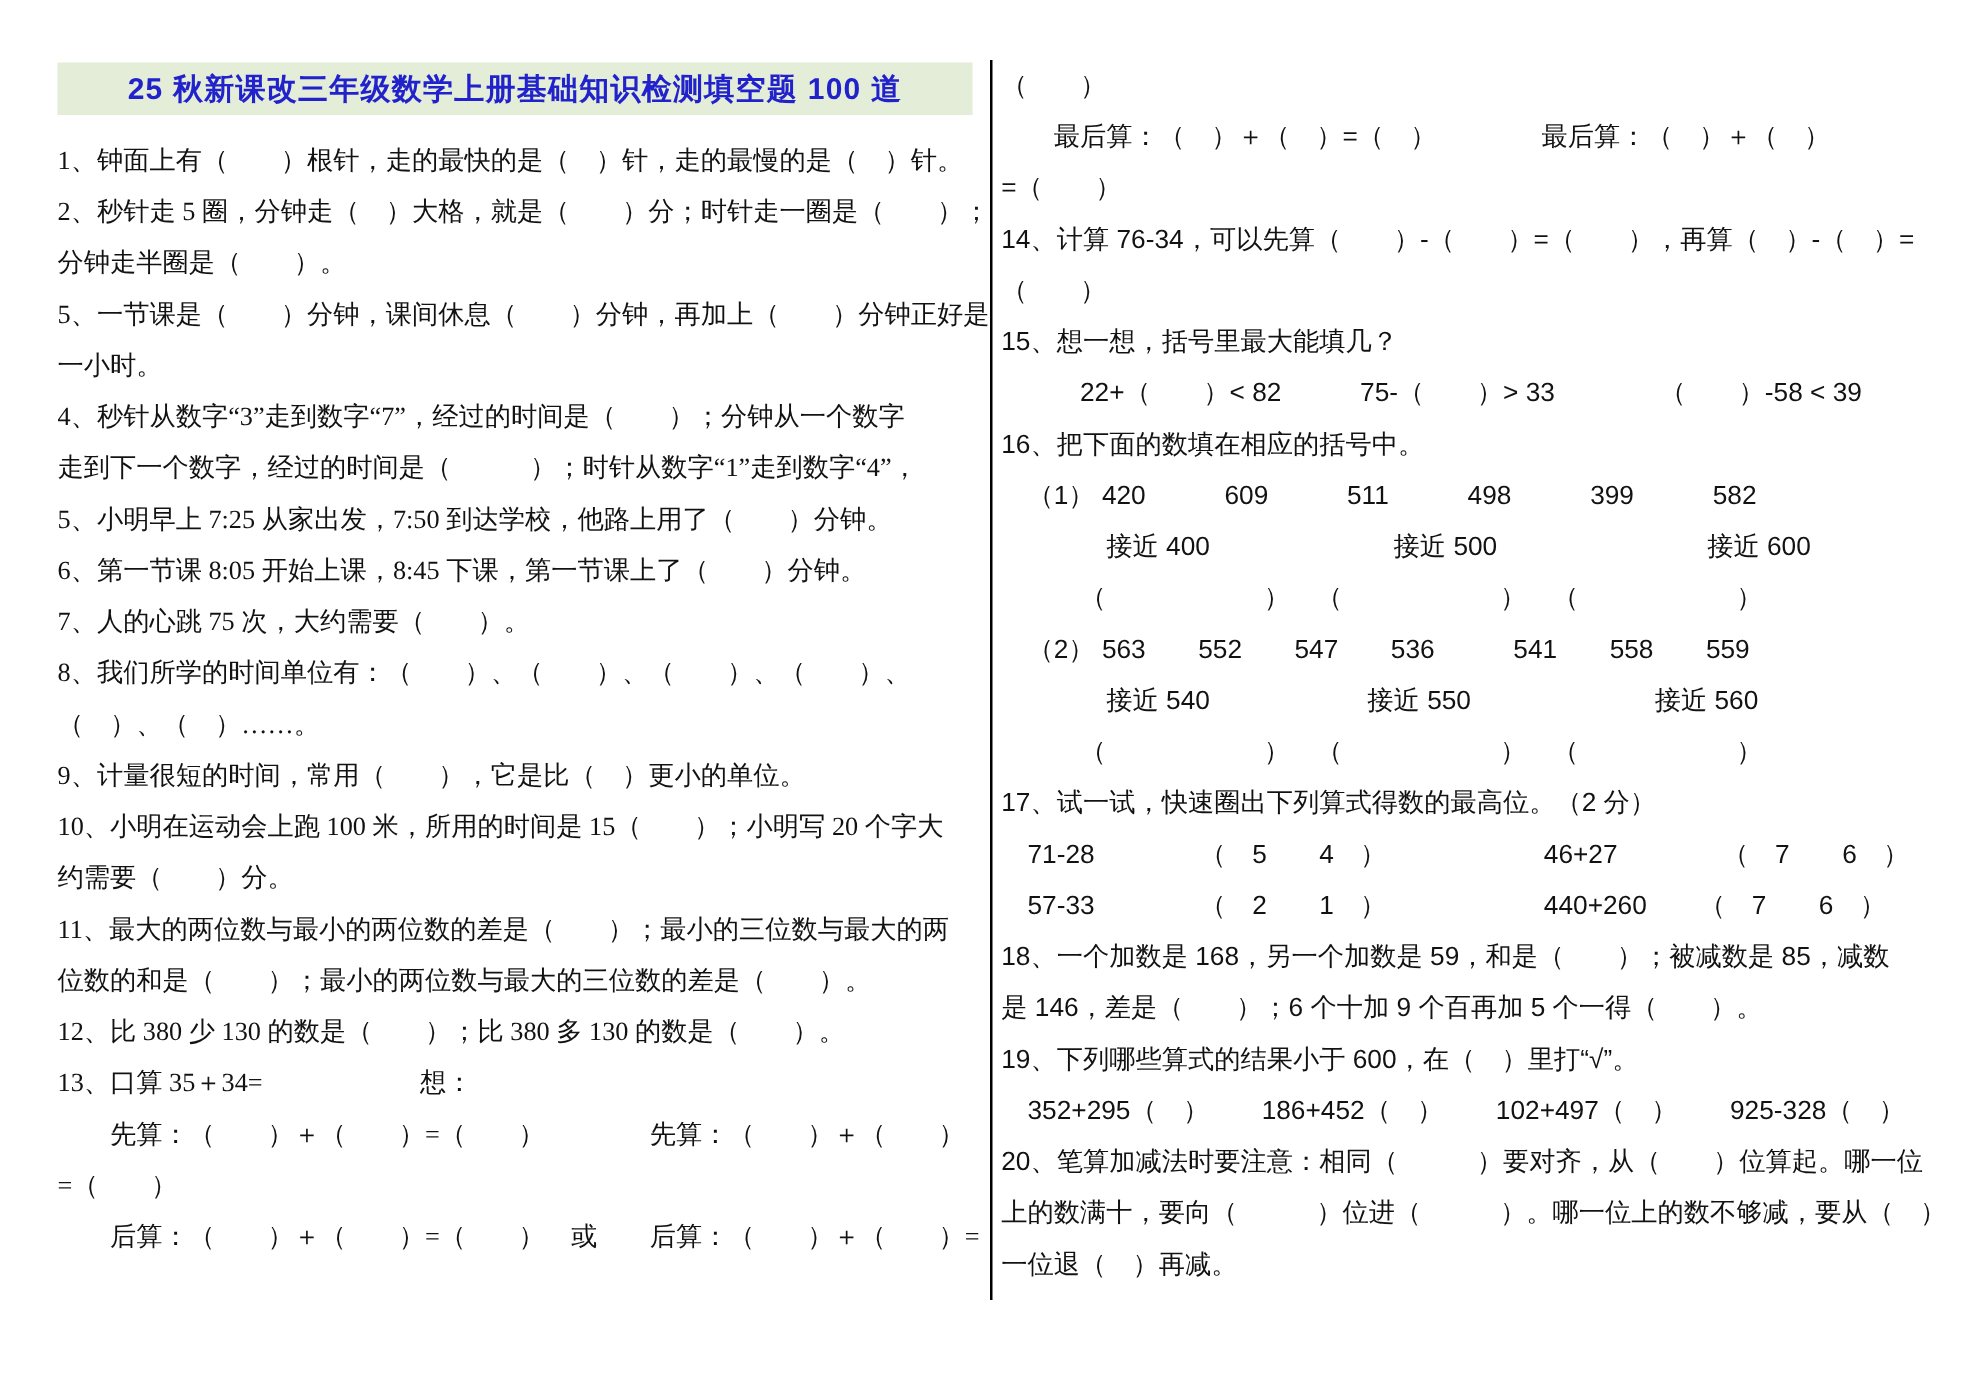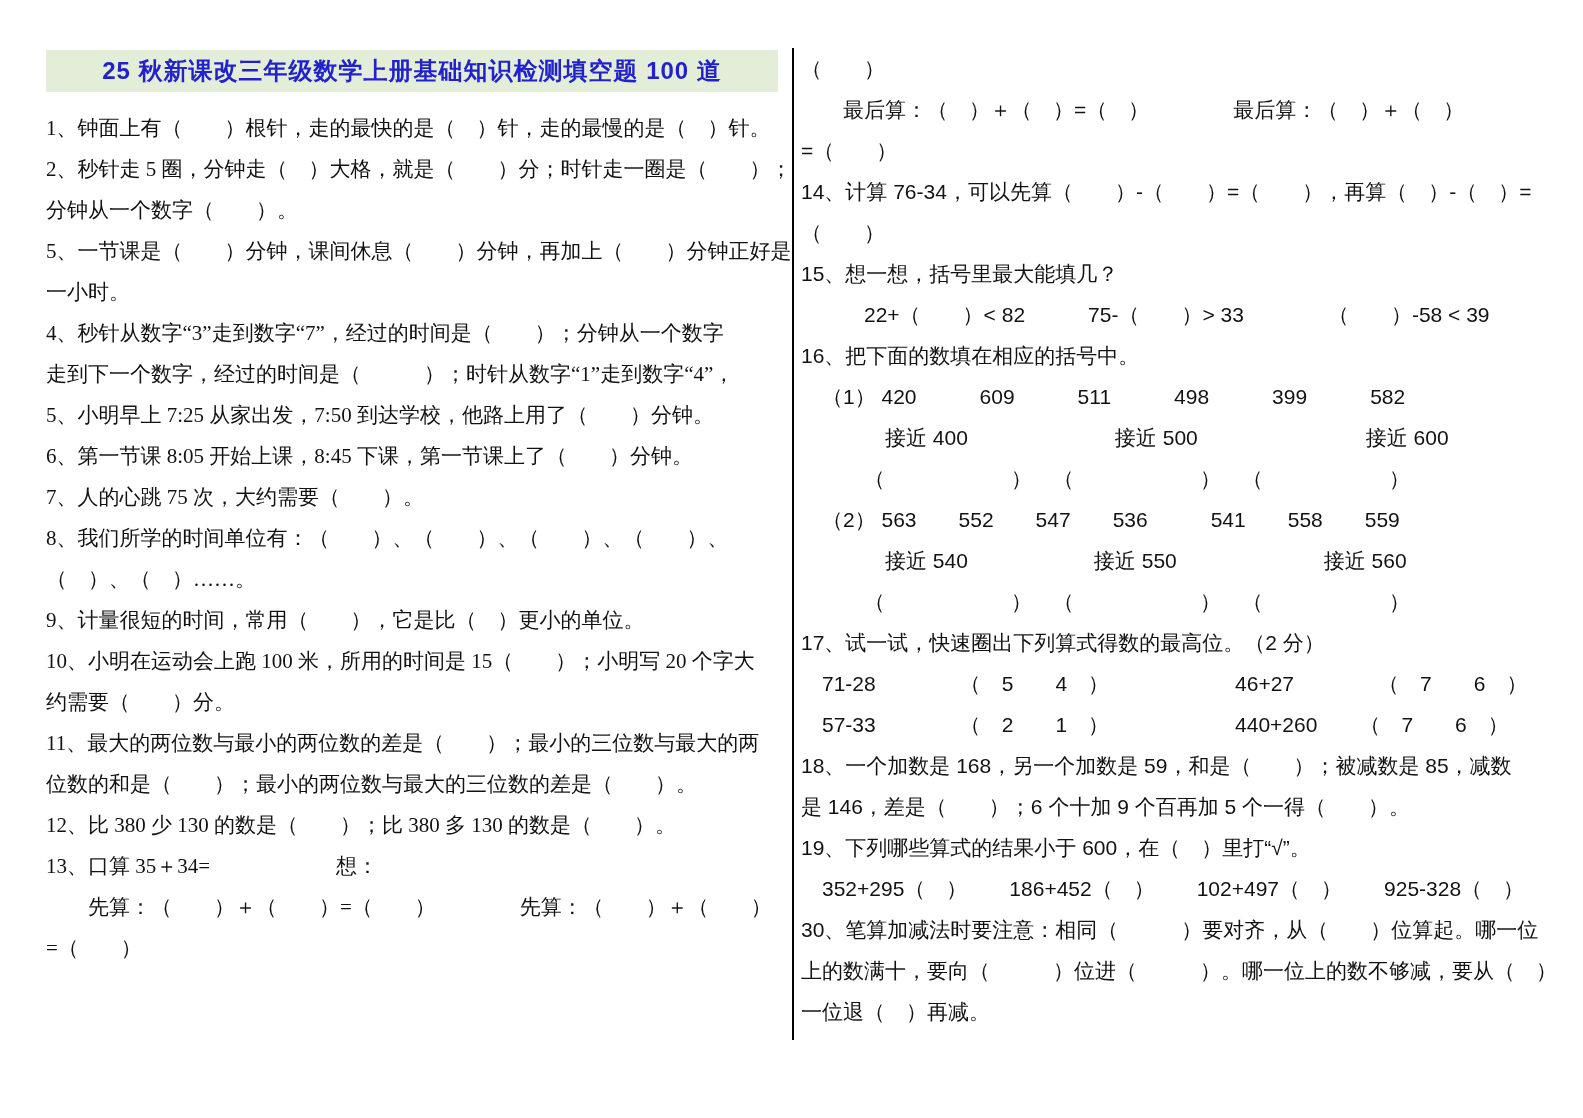--- a/index.html
+++ b/index.html
@@ -79,39 +79,40 @@
 
 <div class="page">
 
   <div class="col-left">
     <div class="title-bar">
       <span class="title-text">25 秋新课改三年级数学上册基础知识检测填空题 100 道</span>
     </div>
     <div class="lines">
         <div class="line">1、钟面上有（　　）根针，走的最快的是（　）针，走的最慢的是（　）针。</div>
         <div class="line">2、秒针走 5 圈，分钟走（　）大格，就是（　　）分；时针走一圈是（　　）；</div>
-        <div class="line">分钟从一个数字（　　）。</div>
+        <div class="line">分钟走半圈是（　　）。</div>
         <div class="line">5、一节课是（　　）分钟，课间休息（　　）分钟，再加上（　　）分钟正好是</div>
         <div class="line">一小时。</div>
         <div class="line">4、秒针从数字“3”走到数字“7”，经过的时间是（　　）；分钟从一个数字</div>
         <div class="line">走到下一个数字，经过的时间是（　　　）；时针从数字“1”走到数字“4”，</div>
         <div class="line">5、小明早上 7:25 从家出发，7:50 到达学校，他路上用了（　　）分钟。</div>
         <div class="line">6、第一节课 8:05 开始上课，8:45 下课，第一节课上了（　　）分钟。</div>
         <div class="line">7、人的心跳 75 次，大约需要（　　）。</div>
         <div class="line">8、我们所学的时间单位有：（　　）、（　　）、（　　）、（　　）、</div>
         <div class="line">（　）、（　）……。</div>
         <div class="line">9、计量很短的时间，常用（　　），它是比（　）更小的单位。</div>
         <div class="line">10、小明在运动会上跑 100 米，所用的时间是 15（　　）；小明写 20 个字大</div>
         <div class="line">约需要（　　）分。</div>
         <div class="line">11、最大的两位数与最小的两位数的差是（　　）；最小的三位数与最大的两</div>
         <div class="line">位数的和是（　　）；最小的两位数与最大的三位数的差是（　　）。</div>
         <div class="line">12、比 380 少 130 的数是（　　）；比 380 多 130 的数是（　　）。</div>
         <div class="line">13、口算 35＋34=　　　　　　想：</div>
         <div class="line">　　先算：（　　）＋（　　）=（　　）　　　　先算：（　　）＋（　　）</div>
         <div class="line">=（　　）</div>
+        <div class="line">　　后算：（　　）＋（　　）=（　　）　或　　后算：（　　）＋（　　）=</div>
       </div>
   </div>
 
   <div class="divider"></div>
 
   <div class="col-right">
     <div class="lines">
         <div class="line">（　　）</div>
         <div class="line">　　最后算：（　）＋（　）=（　）　　　　最后算：（　）＋（　）</div>
         <div class="line">=（　　）</div>
@@ -126,19 +127,19 @@
         <div class="line">　（2） 563　　552　　547　　536　　　541　　558　　559</div>
         <div class="line">　　　　接近 540　　　　　　接近 550　　　　　　　接近 560</div>
         <div class="line">　　　（　　　　　　）　（　　　　　　）　（　　　　　　）</div>
         <div class="line">17、试一试，快速圈出下列算式得数的最高位。（2 分）</div>
         <div class="line">　71-28　　　　（　5　　4　）　　　　　　46+27　　　　（　7　　6　）</div>
         <div class="line">　57-33　　　　（　2　　1　）　　　　　　440+260　　（　7　　6　）</div>
         <div class="line">18、一个加数是 168，另一个加数是 59，和是（　　）；被减数是 85，减数</div>
         <div class="line">是 146，差是（　　）；6 个十加 9 个百再加 5 个一得（　　）。</div>
         <div class="line">19、下列哪些算式的结果小于 600，在（　）里打“√”。</div>
         <div class="line">　352+295（　）　　186+452（　）　　102+497（　）　　925-328（　）</div>
-        <div class="line">30、笔算加减法时要注意：相同（　　　）要对齐，从（　　）位算起。哪一位</div>
+        <div class="line">20、笔算加减法时要注意：相同（　　　）要对齐，从（　　）位算起。哪一位</div>
         <div class="line">上的数满十，要向（　　　）位进（　　　）。哪一位上的数不够减，要从（　）</div>
         <div class="line">一位退（　）再减。</div>
       </div>
   </div>
 
 </div>
 
 </body></html>

